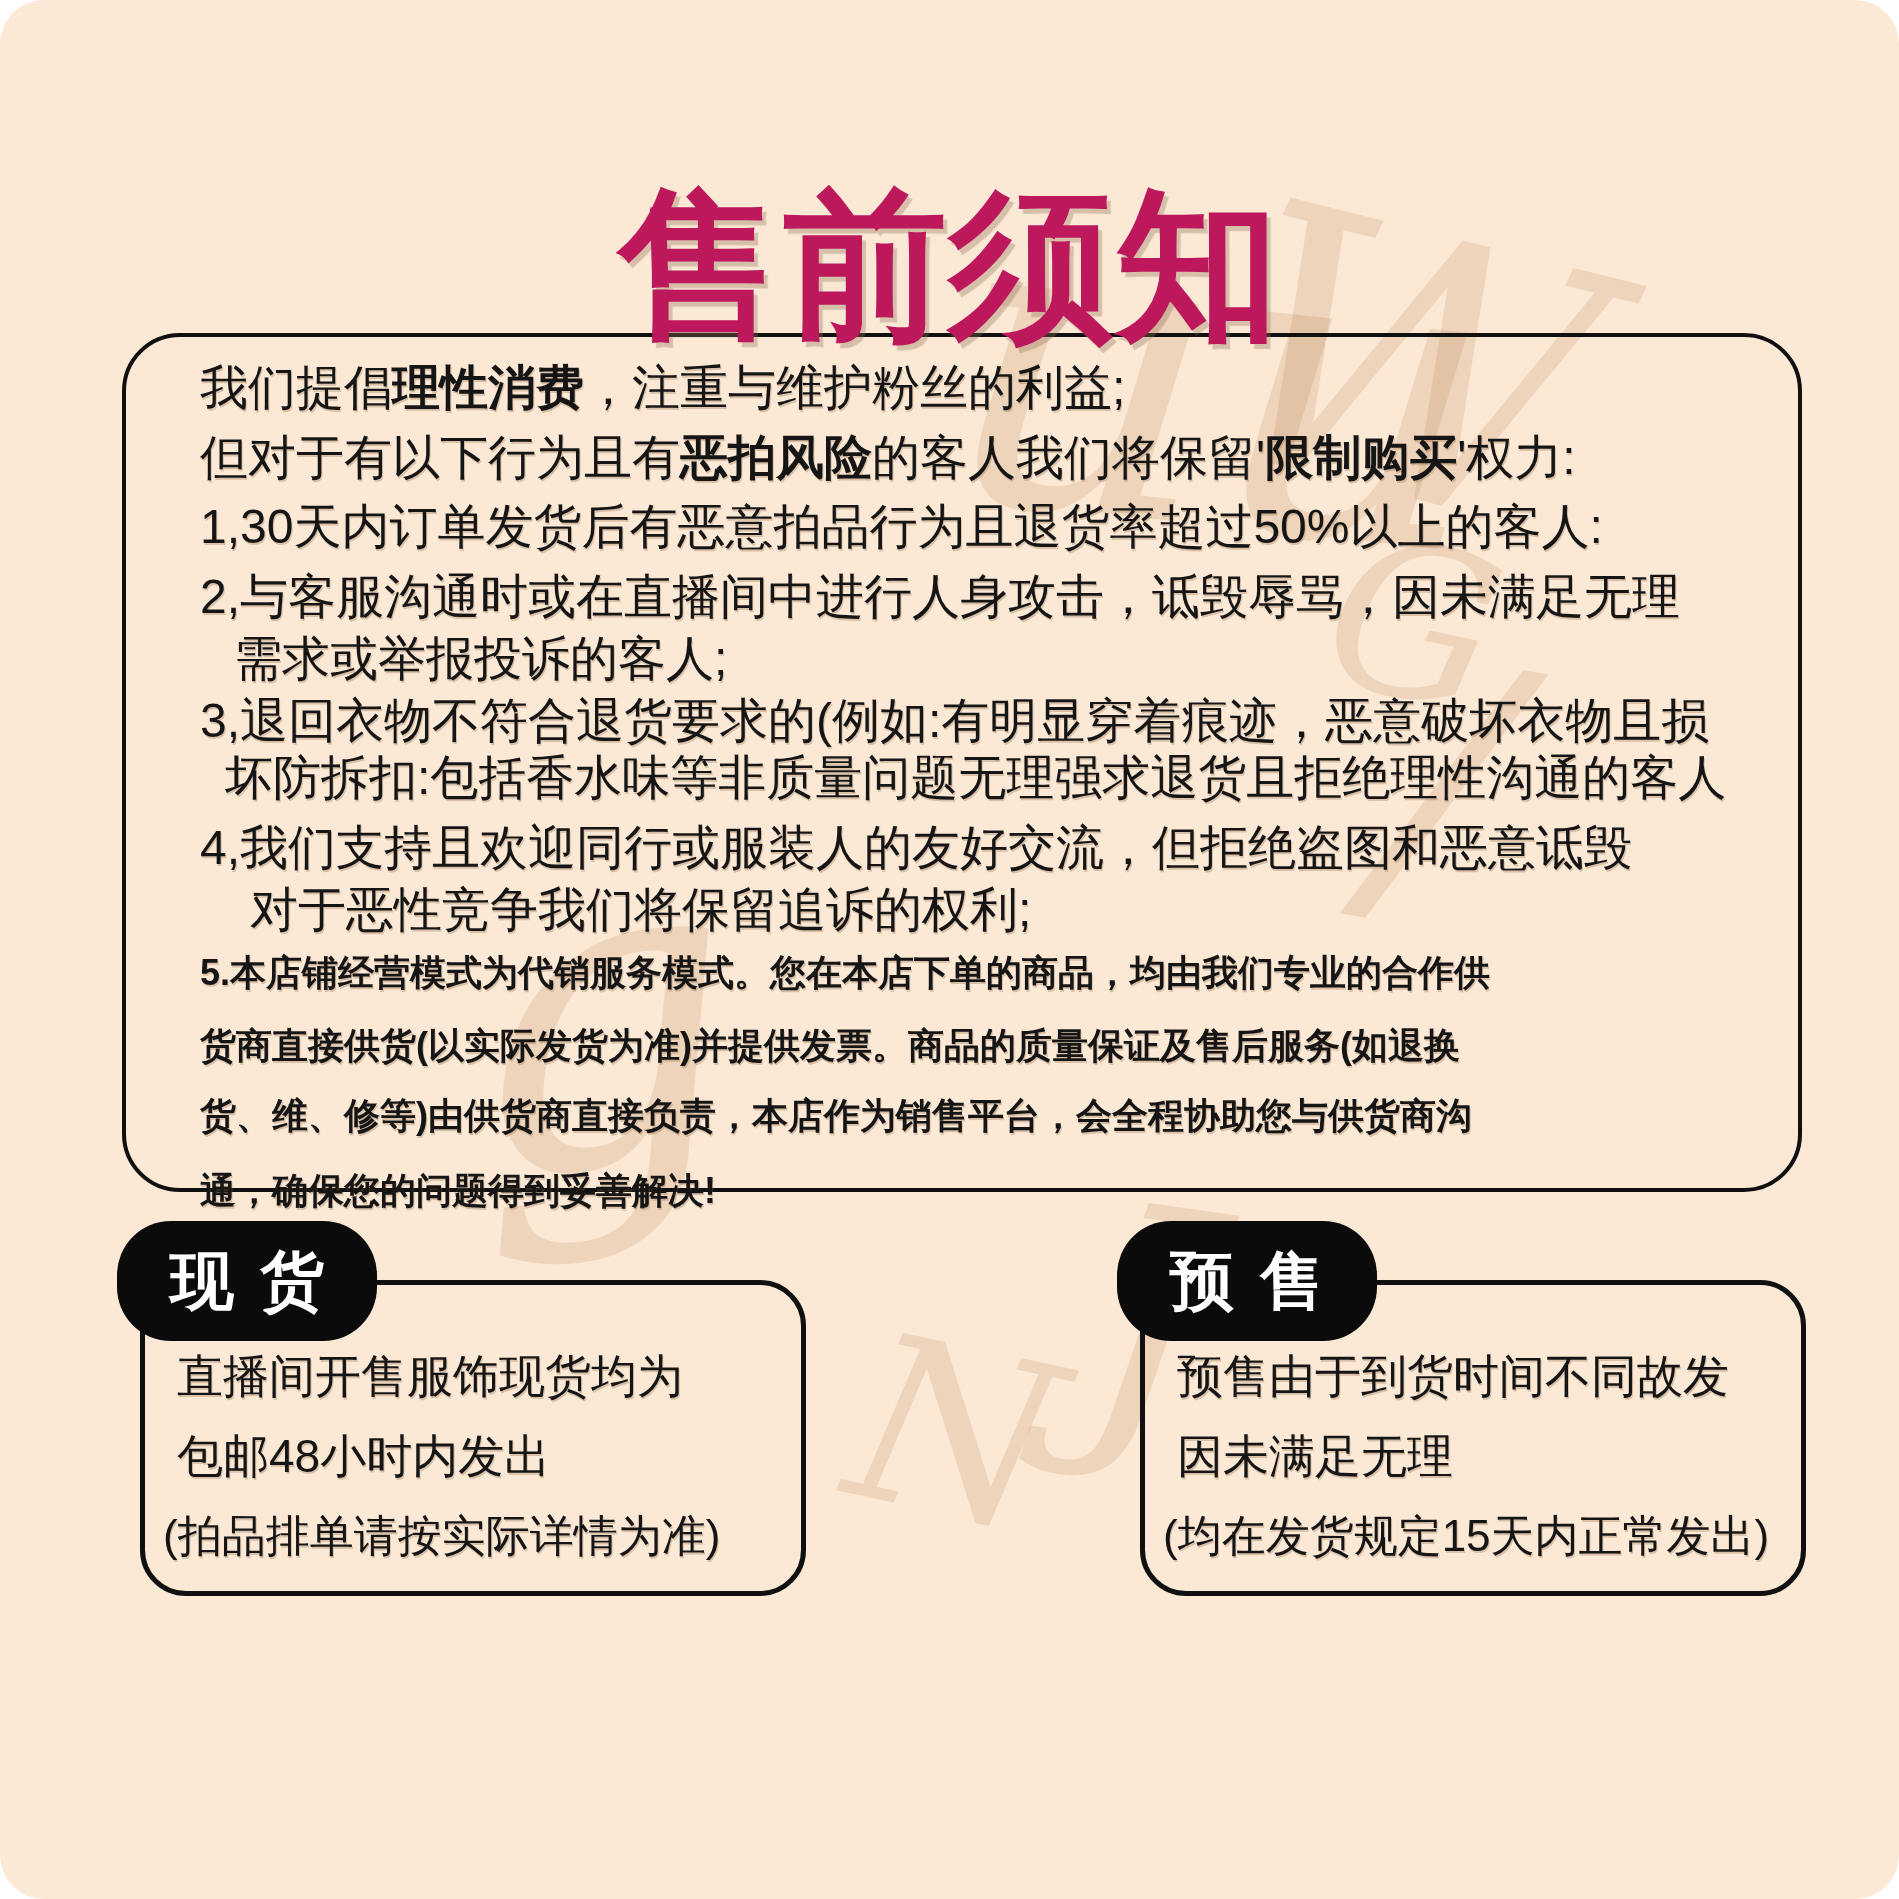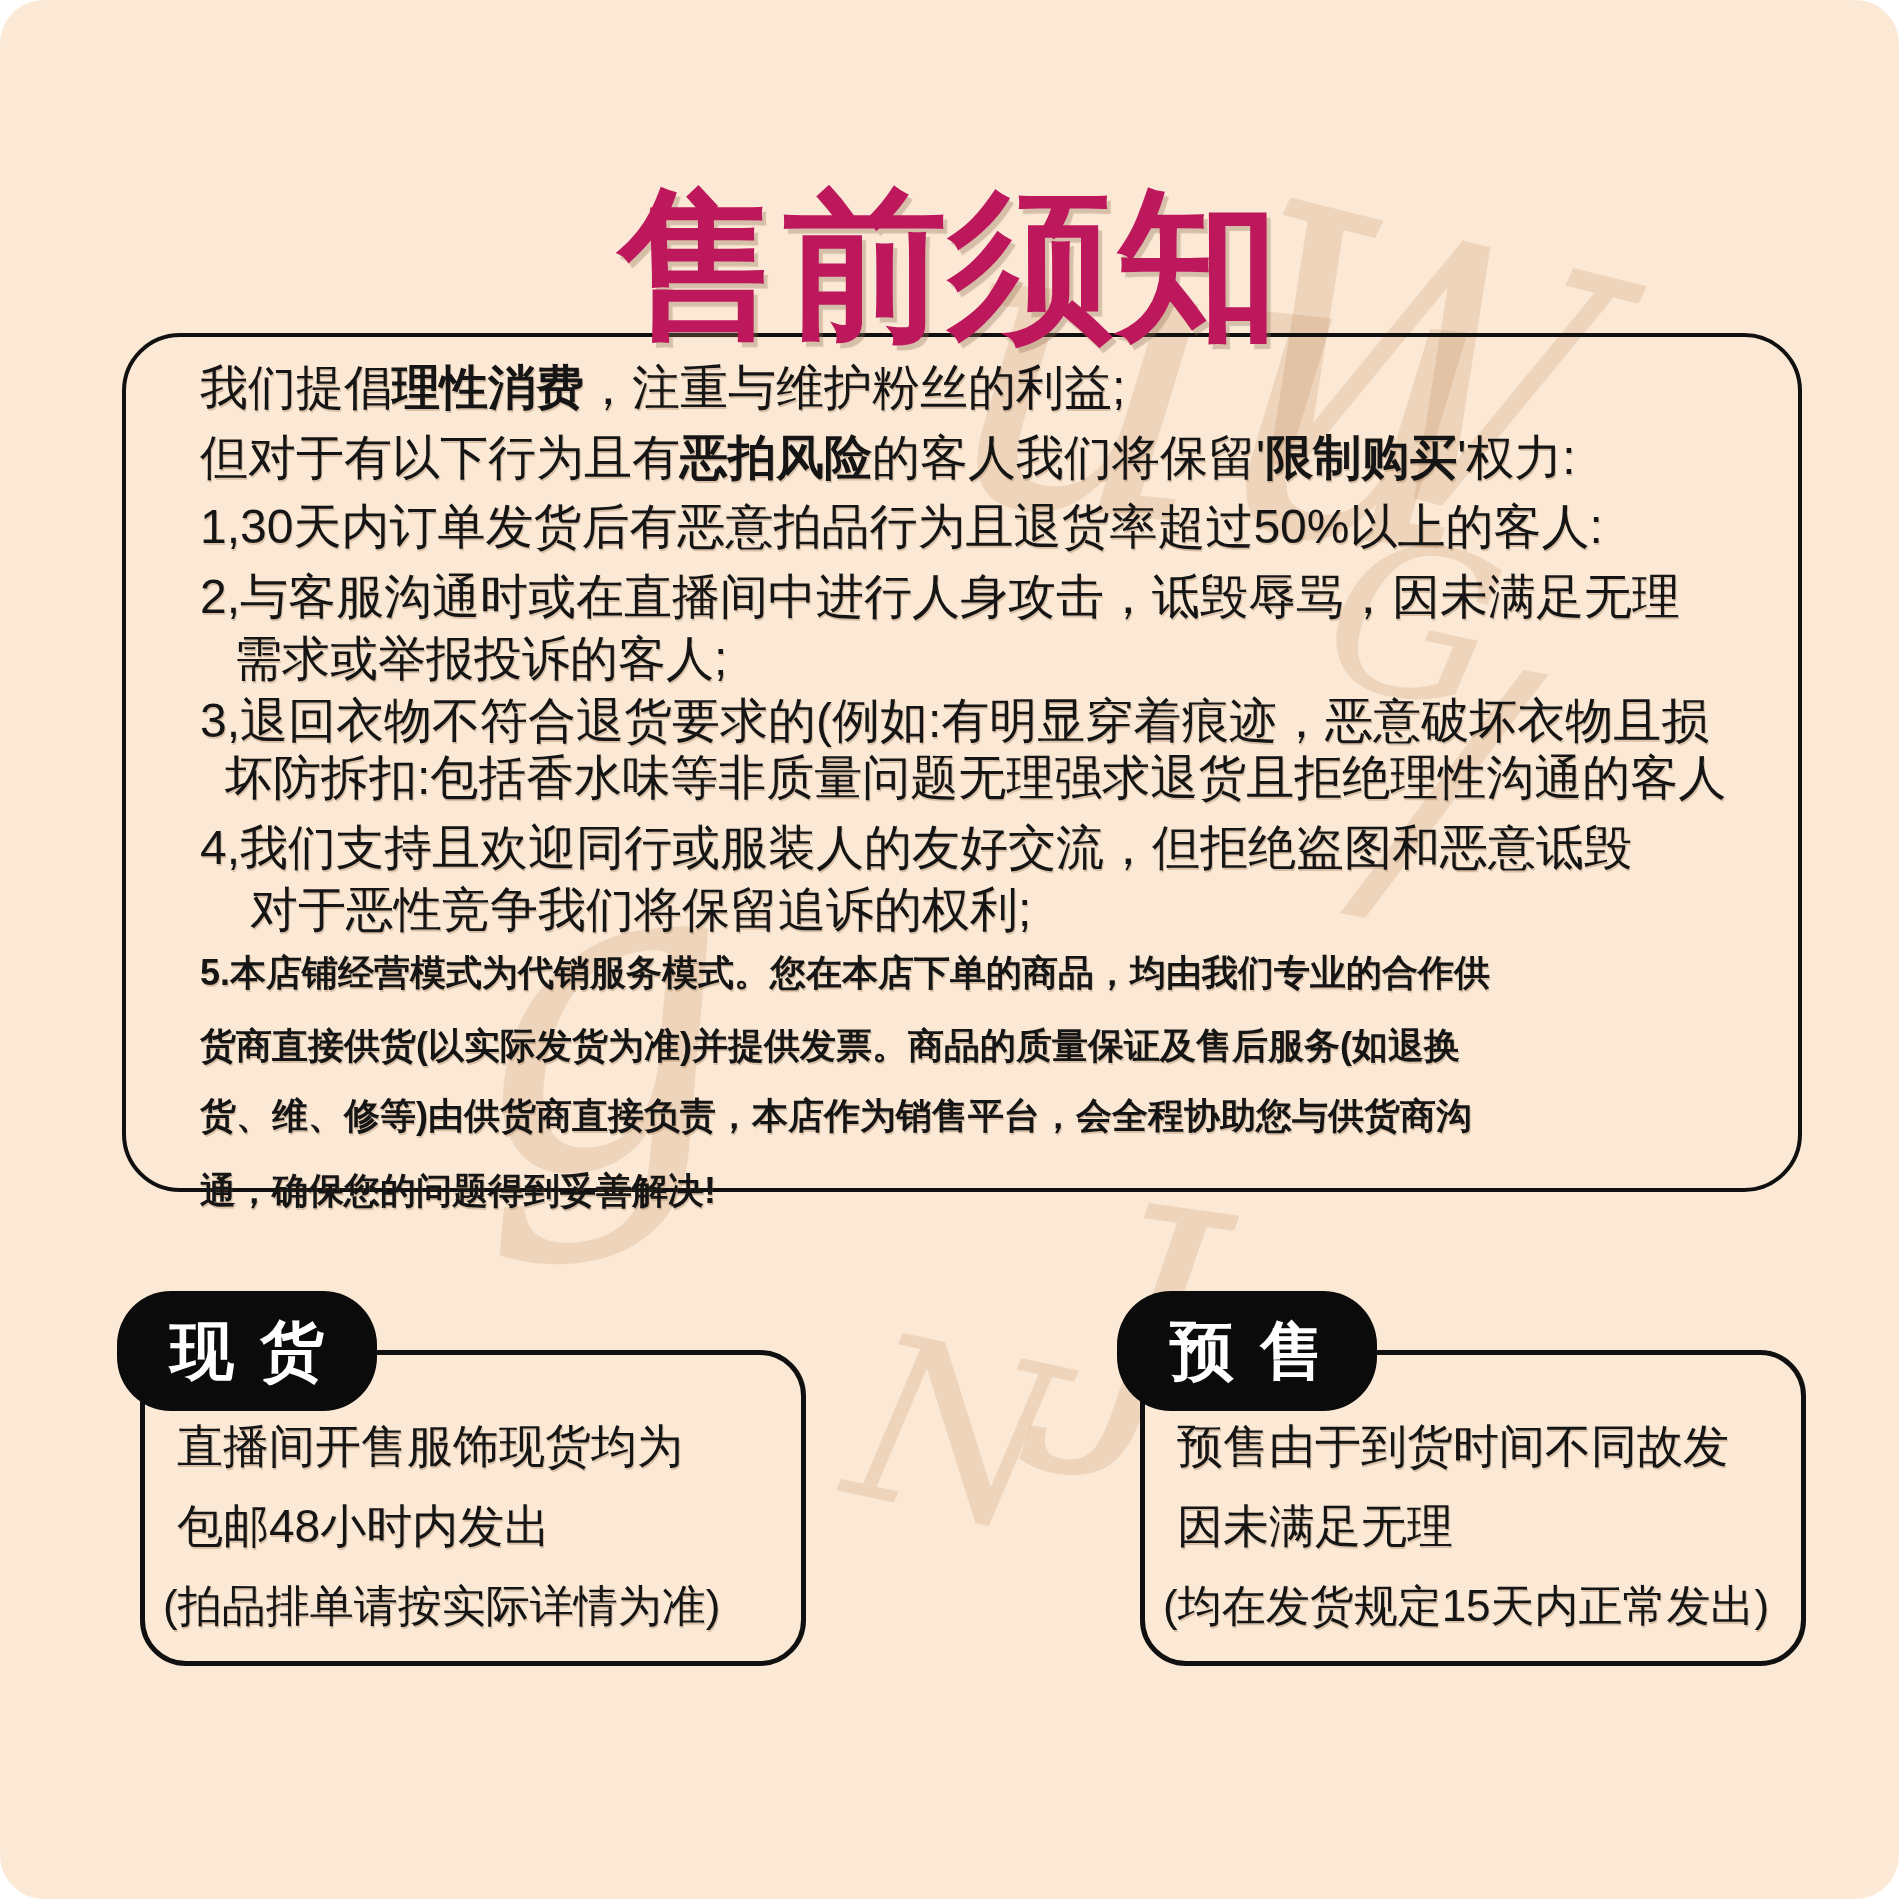--- a/index.html
+++ b/index.html
@@ -61,21 +61,21 @@
     line-height:50px;
     color:#151515;
     white-space:nowrap;
     text-shadow:1px 2px 0 rgba(140,100,60,0.30);
   }
   .nline .b{font-weight:800;}
   .nline.small{font-size:36px;font-weight:800;}
   
   .card{
     position:absolute;z-index:1;
-    top:1350px;
+    top:1280px;
     width:666px;height:316px;
     box-sizing:border-box;
     border:5px solid #101010;
     border-radius:46px;
     background:transparent;
   }
   .card-left{left:140px;}
   .card-right{left:1140px;}
   .badge{
     position:absolute;

